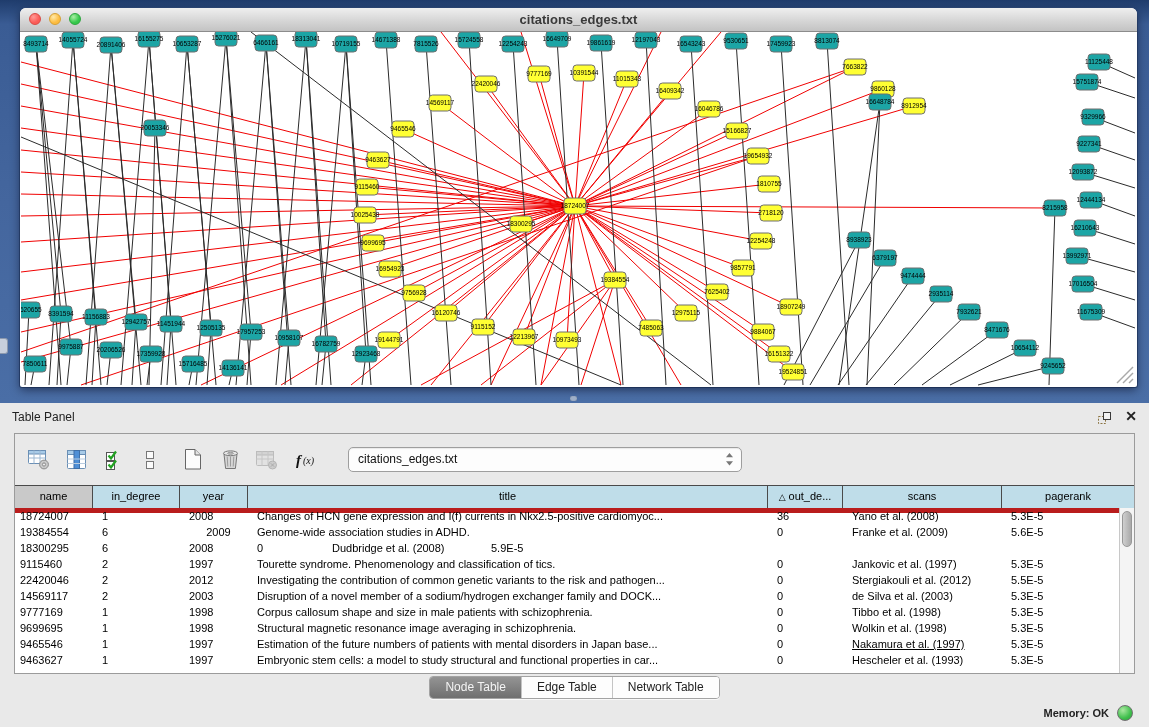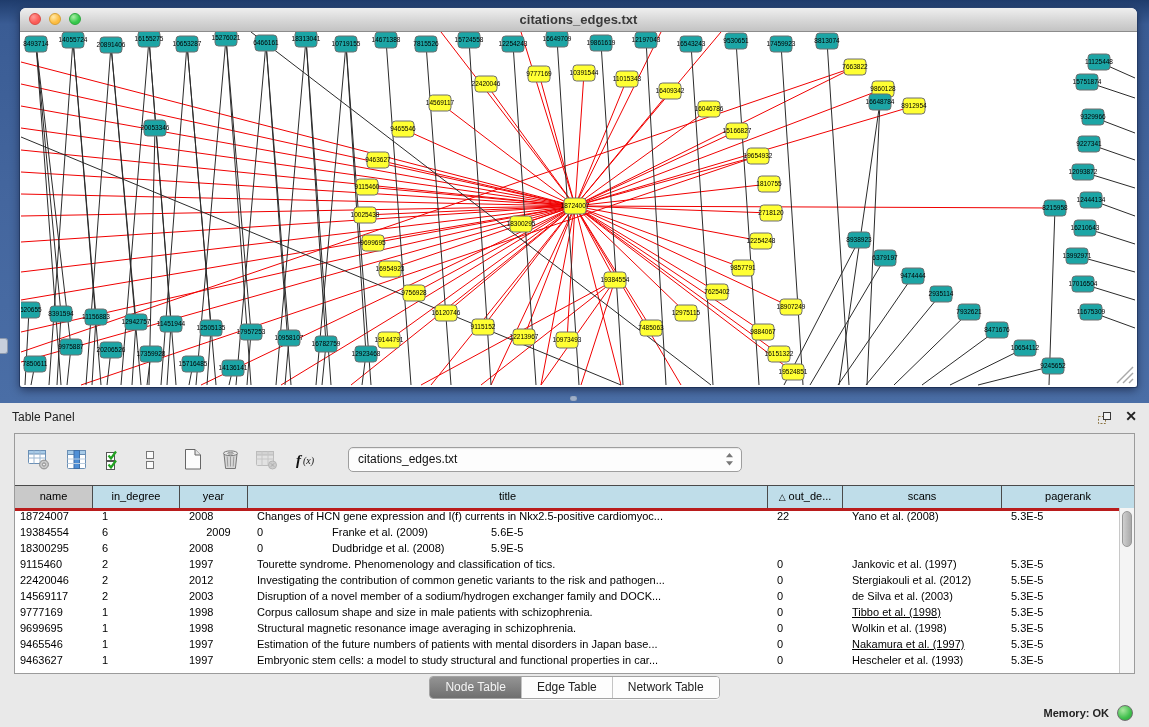--- a/index.html
+++ b/index.html
@@ -38,21 +38,21 @@
   .tp-toolbar{position:absolute;left:0;top:0;right:0;height:51px;display:flex;align-items:center;
     padding-left:11px;gap:11px;}
   .tbtn{width:26px;height:26px;display:flex;align-items:center;justify-content:center;
     background:transparent;border:none;padding:0;}
   .combo{position:relative;margin-left:16px;width:392px;height:23px;background:#FDFDFD;
     border:1px solid #9E9E9E;border-radius:5px;box-shadow:inset 0 1px 1px rgba(0,0,0,.08);}
   .combo-text{position:absolute;left:9px;top:0;line-height:23px;font-size:12px;color:#111;}
   .combo-arrows{position:absolute;right:7px;top:4px;}
 
   .ttable{position:absolute;left:0;top:51px;right:0;bottom:0;background:#fff;}
-  .thead{display:flex;height:22px;background:#701a75;border-top:1px solid #4A4A4A;border-bottom:3px solid #b91c1c;justify-content:center;}
+  .thead{display:flex;height:22px;background:#701a75;border-top:1px solid #4A4A4A;border-bottom:5px solid #b91c1c;justify-content:center;}
   .th{box-sizing:border-box;border-right:1px solid #4A4A4A;font-size:11px;color:#000;
     text-align:center;line-height:20px;overflow:hidden;white-space:nowrap;background:#BFDDE9;}
   .th.first{background:#C9C9C9;}
   .th:last-child{border-right:none;flex:1;}
   .sort-glyph{font-size:9px;margin-right:3px;}
   .tbody{position:absolute;left:0;top:23px;right:15px;bottom:0;overflow:hidden;}
   .trow{display:flex;height:16px;line-height:16px;font-size:11px;color:#000;white-space:nowrap;}
   .td{box-sizing:border-box;padding-left:9px;overflow:hidden;white-space:nowrap;}
   .td.c0{padding-left:5px;}
   .td:last-child{flex:1;}
@@ -729,28 +729,29 @@
           <div class="th" style="width: 75px;"><span class="sort-glyph">△</span>out_de...</div>
           <div class="th" style="width: 159px;">scans</div>
           <div class="th">pagerank</div>
         </div>
       <div class="tbody" id="tbody">
           <div class="trow">
             <div class="td c0" style="width: 78px;">18724007</div>
             <div class="td c1" style="width: 87px;">1</div>
             <div class="td c2" style="width: 68px;">2008</div>
             <div class="td c3" style="width: 520px;">Changes of HCN gene expression and I(f) currents in Nkx2.5-positive cardiomyoc...</div>
-            <div class="td c4" style="width: 75px;">22</div>
+            <div class="td c4" style="width: 75px;">36</div>
             <div class="td c5" style="width: 159px;">Yano et al. (2008)</div>
             <div class="td c6">5.3E-5</div>
           </div>
           <div class="trow">
             <div class="td c0" style="width: 78px;">19384554</div>
             <div class="td c1" style="width: 87px;">6</div>
             <div class="td c2" style="width: 68px; text-align: center;">2009</div>
+            <div class="td c3" style="width: 520px;">Genome-wide association studies in ADHD.</div>
             <div class="td c4" style="width: 75px;">0</div>
             <div class="td c5" style="width: 159px;">Franke et al. (2009)</div>
             <div class="td c6">5.6E-5</div>
           </div>
           <div class="trow">
             <div class="td c0" style="width: 78px;">18300295</div>
             <div class="td c1" style="width: 87px;">6</div>
             <div class="td c2" style="width: 68px;">2008</div>
             <div class="td c4" style="width: 75px;">0</div>
             <div class="td c5" style="width: 159px;">Dudbridge et al. (2008)</div>
@@ -782,21 +783,21 @@
             <div class="td c4" style="width: 75px;">0</div>
             <div class="td c5" style="width: 159px;">de Silva et al. (2003)</div>
             <div class="td c6">5.3E-5</div>
           </div>
           <div class="trow">
             <div class="td c0" style="width: 78px;">9777169</div>
             <div class="td c1" style="width: 87px;">1</div>
             <div class="td c2" style="width: 68px;">1998</div>
             <div class="td c3" style="width: 520px;">Corpus callosum shape and size in male patients with schizophrenia.</div>
             <div class="td c4" style="width: 75px;">0</div>
-            <div class="td c5" style="width: 159px; text-decoration: underline;">Tibbo et al. (1998)</div>
+            <div class="td c5" style="width: 159px;">Tibbo et al. (1998)</div>
             <div class="td c6">5.3E-5</div>
           </div>
           <div class="trow">
             <div class="td c0" style="width: 78px;">9699695</div>
             <div class="td c1" style="width: 87px;">1</div>
             <div class="td c2" style="width: 68px;">1998</div>
             <div class="td c3" style="width: 520px;">Structural magnetic resonance image averaging in schizophrenia.</div>
             <div class="td c4" style="width: 75px;">0</div>
             <div class="td c5" style="width: 159px;">Wolkin et al. (1998)</div>
             <div class="td c6">5.3E-5</div>

